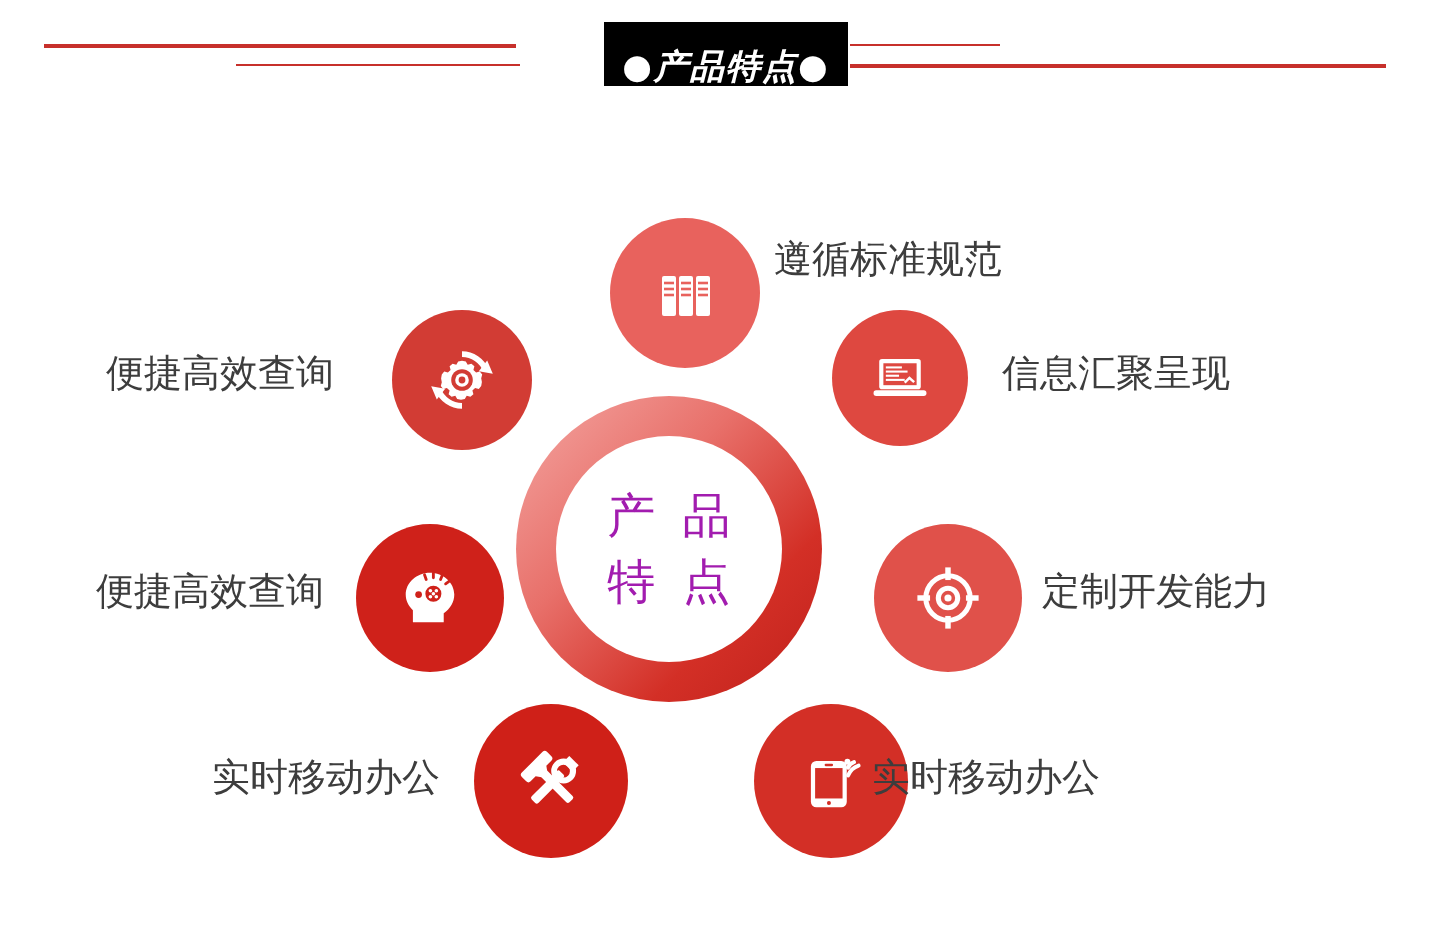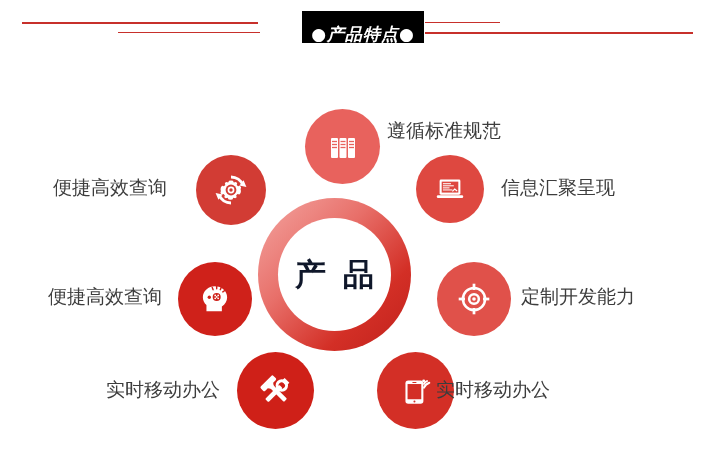--- a/index.html
+++ b/index.html
@@ -71,23 +71,23 @@
     width: 113px;
     height: 113px;
     border-radius: 50%;
     background: #ffffff;
     display: flex;
     flex-direction: column;
     align-items: center;
     justify-content: center;
   }
   .hub-line {
-    color: #0f172a;
-    font-size: 31px;
-    font-weight: bold;
+    color: #a21caf;
+    font-size: 24px;
+    font-weight: normal;
     letter-spacing: 3px;
     line-height: 1.35;
     white-space: nowrap;
     text-indent: 3px;
     font-family: "DejaVu Sans", "Liberation Sans", sans-serif;
   }
 
   
   .bubble {
     position: absolute;
@@ -133,20 +133,21 @@
   <div class="rule rule-right-bot"></div>
 
   <div class="badge">
     <span class="badge-text">●产品特点●</span>
   </div>
 </div>
 
 <div class="hub">
   <div class="hub-inner">
     <span class="hub-line">产 品</span>
+    <span class="hub-line">特 点</span>
   </div>
 </div>
 
 <div class="bubble b-standards">
   <span>
     <svg width="36" height="36" viewBox="0 0 36 36" aria-hidden="true">
       <g fill="#ffffff">
         <rect x="6" y="9" width="7" height="20" rx="1"></rect>
         <rect x="14.5" y="9" width="7" height="20" rx="1"></rect>
         <rect x="23" y="9" width="7" height="20" rx="1"></rect>

